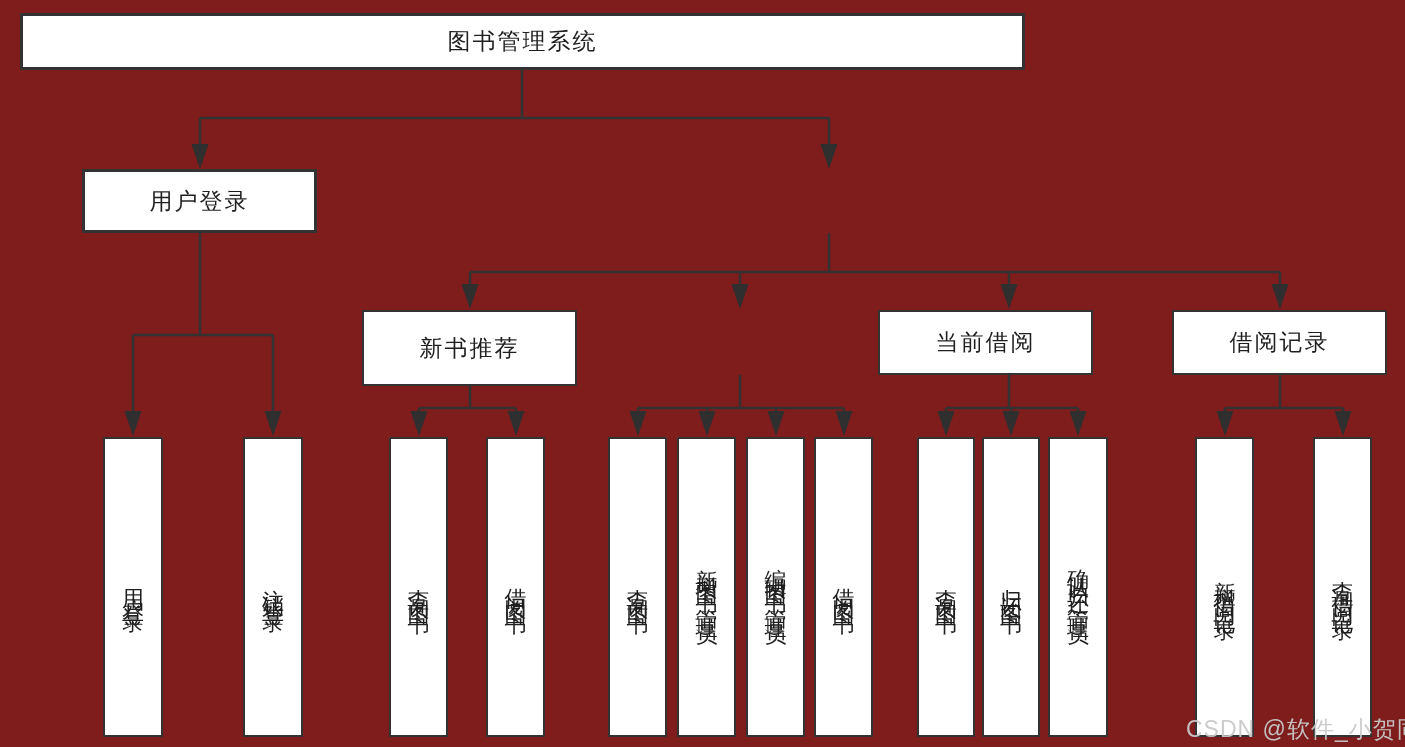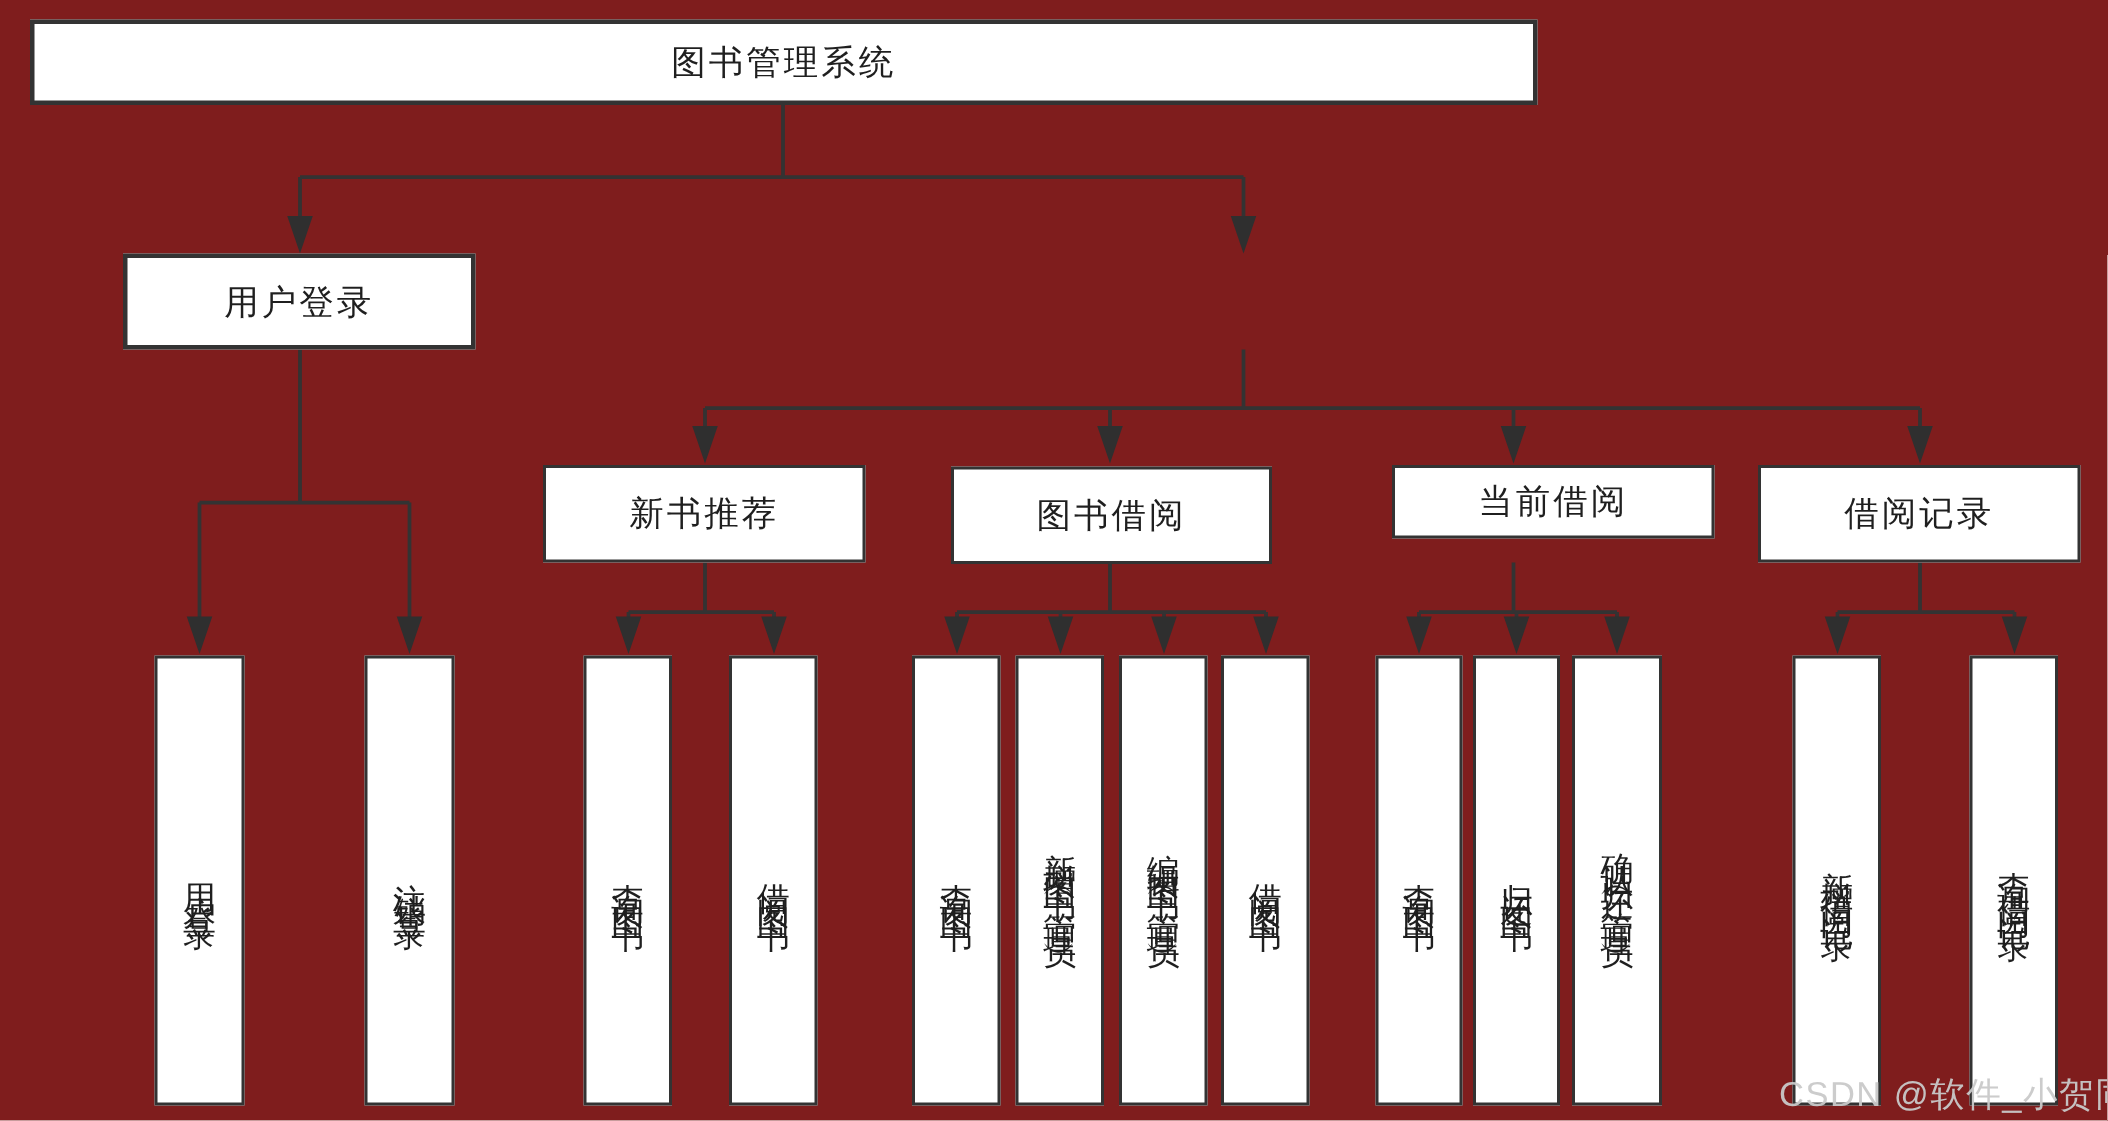--- a/index.html
+++ b/index.html
@@ -61,27 +61,24 @@
   </svg>
 
   <div class="box" style="left:20px;top:13px;width:1005px;height:57px">
     <span>图书管理系统</span>
   </div>
 
   <div class="box" style="left:82px;top:169px;width:235px;height:64px">
     <span>用户登录</span>
   </div>
 
-  <div class="box lvl3" style="left:362px;top:310px;width:215px;height:65px">
+  <div class="box lvl3" style="left:362px;top:310px;width:215px;height:76px">
     <span>新书推荐</span>
   </div>
-  <div class="box lvl3" style="left:634px;top:311px;width:214px;height:65px">
-    <span>图书借阅</span>
-  </div>
-  <div class="box lvl3" style="left:928px;top:310px;width:215px;height:49px">
+  <div class="box lvl3" style="left:878px;top:310px;width:215px;height:65px">
     <span>当前借阅</span>
   </div>
   <div class="box lvl3" style="left:1172px;top:310px;width:215px;height:65px">
     <span>借阅记录</span>
   </div>
 
   <div class="box vbox" style="left:103px;top:437px;width:60px;height:300px">
     <span class="vlabel">用户登录</span>
   </div>
   <div class="box vbox" style="left:243px;top:437px;width:60px;height:300px">

